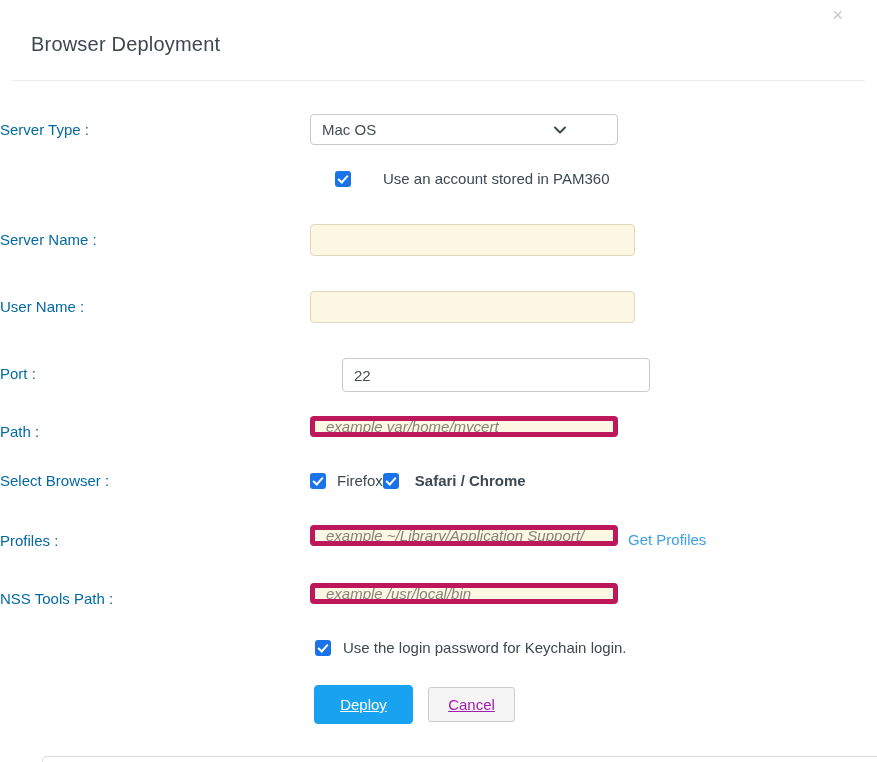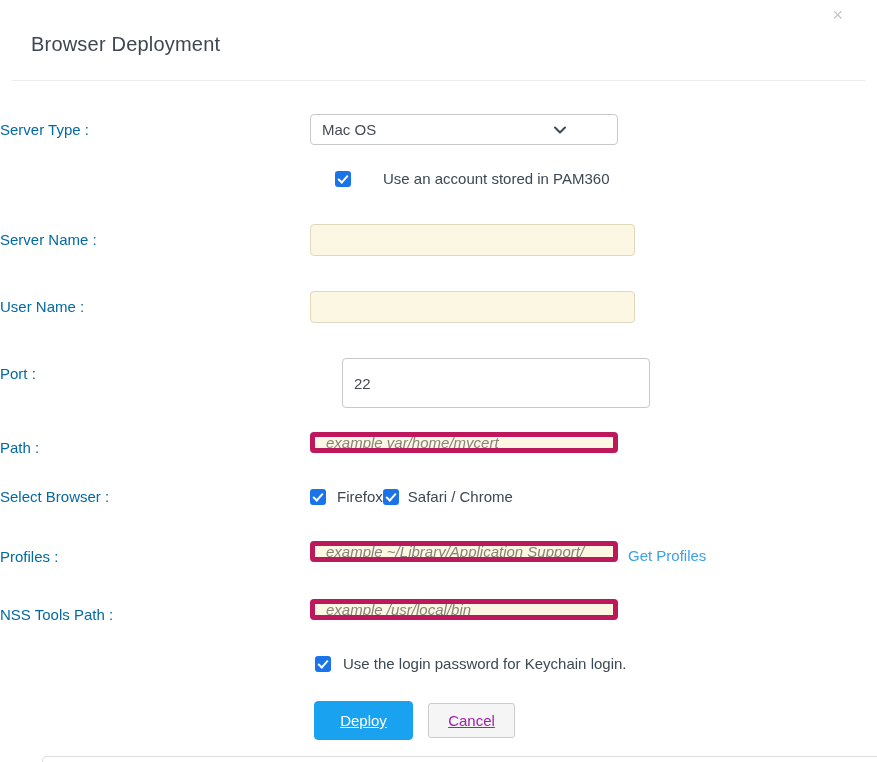--- a/index.html
+++ b/index.html
@@ -82,21 +82,21 @@
     font-family: "Liberation Sans", sans-serif;
     outline: none;
   }
   input::placeholder { color: #87837a; opacity: 1; }
   .input-cream-lg {
     width: 325px; height: 32px;
     background: #fcf7e3;
     border: 1px solid #ded8bf;
   }
   .input-white {
-    width: 308px; height: 50px;
+    width: 308px; height: 34px;
     background: #fff;
     border: 1px solid #c9c9c9;
   }
   .input-cream-sm {
     width: 308px; height: 21px;
     background: #fcf7e3;
     border: 5px solid #be185d;
     font-style: italic;
   }
 
@@ -141,21 +141,21 @@
   .mb-24 { margin-bottom: 24px; gap: 32px; }
   .mb-32 { margin-bottom: 32px; }
   .mb-36 { margin-bottom: 36px; }
   .mb-34 { margin-bottom: 34px; }
   .mb-29 { margin-bottom: 29px; }
 
   
   .browser-opts { display: flex; align-items: center; }
   .browser-opts .cb-text.firefox { margin-left: 11px; }
   .browser-opts .cb.second { margin-left: 0; }
-  .browser-opts .cb-text.safari { margin-left: 9px; }
+  .browser-opts .cb-text.safari { margin-left: 16px; font-weight: bold; }
 
   
   .btn {
     font-size: 15px;
     border-radius: 4px;
     cursor: pointer;
     font-family: "Liberation Sans", sans-serif;
     text-decoration: underline;
   }
   .btn-deploy {

